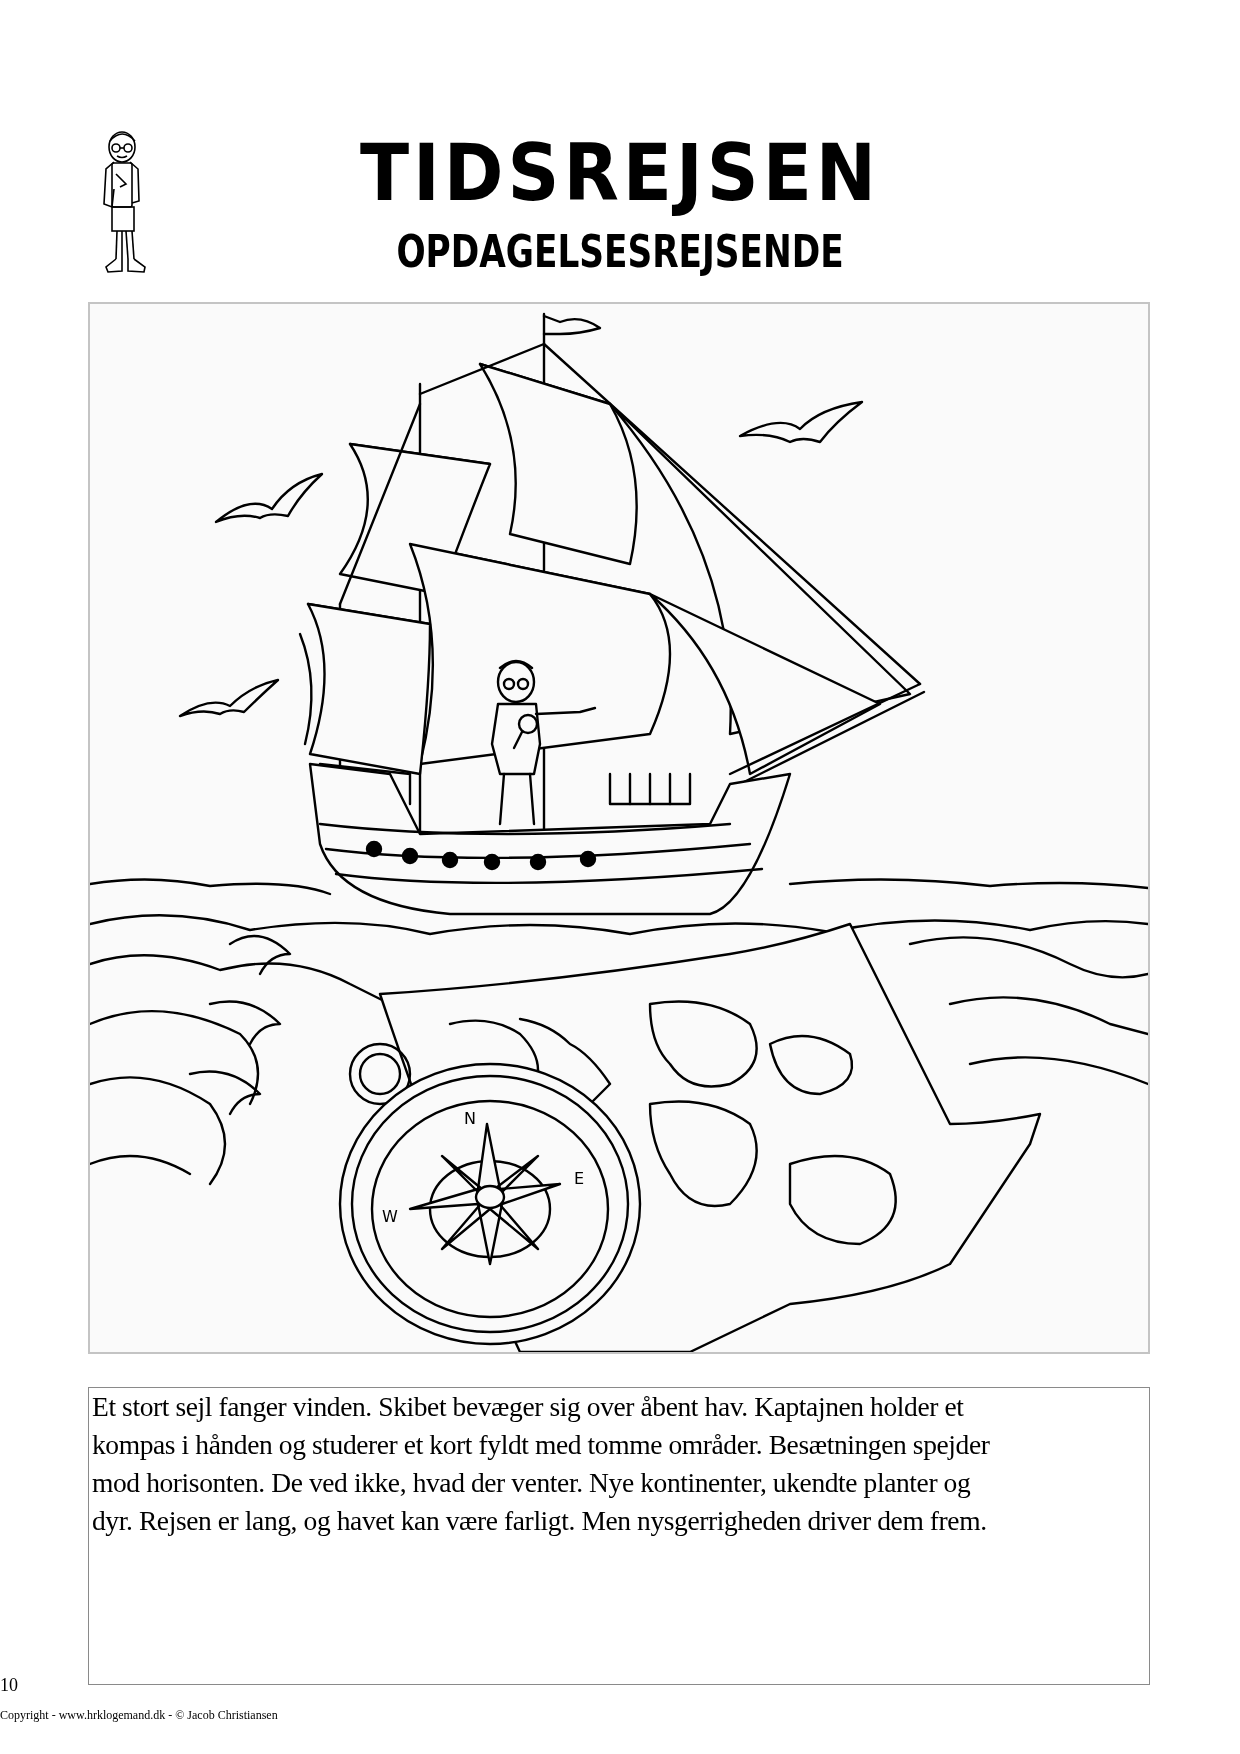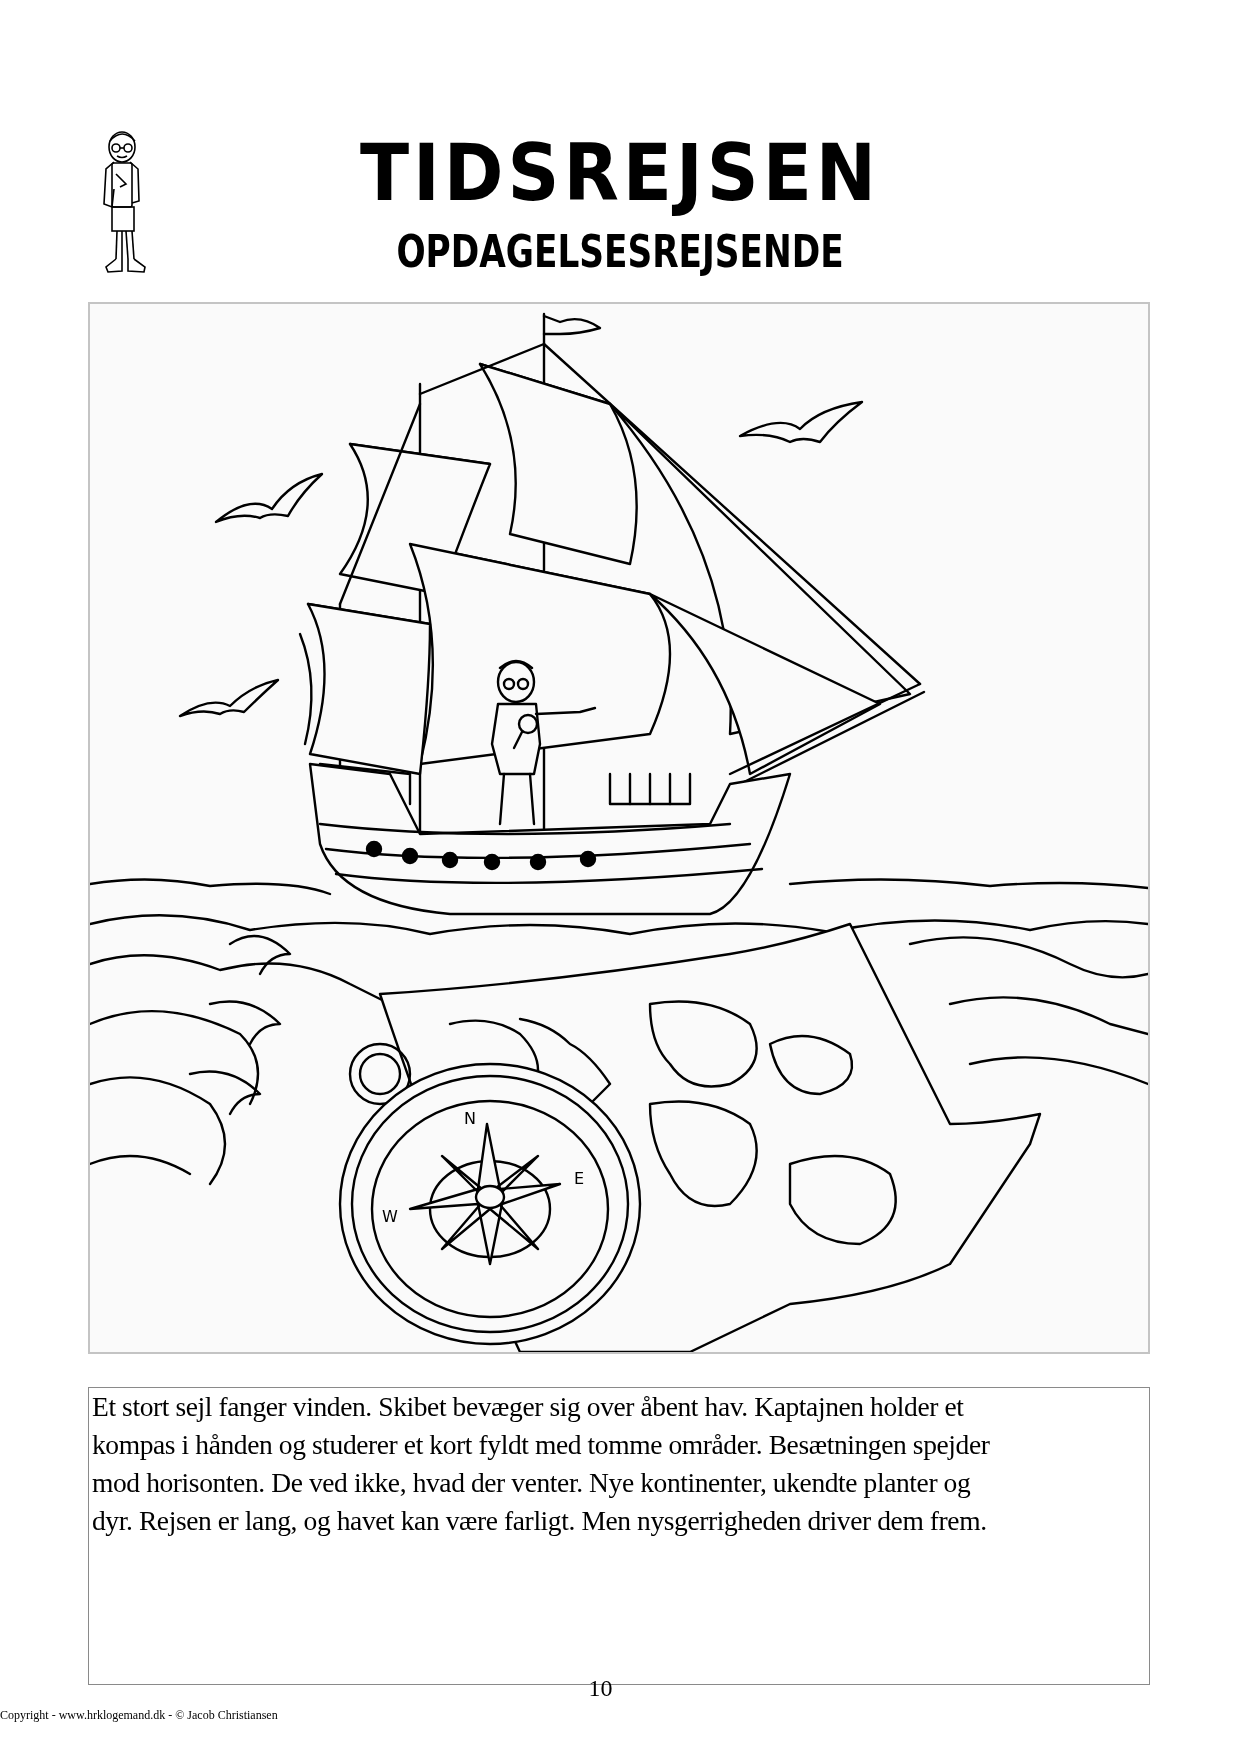--- a/index.html
+++ b/index.html
@@ -6,21 +6,21 @@
     body { width: 1240px; height: 1754px; position: relative; overflow: hidden; font-family: "Liberation Serif", serif; color: #000; }
     .header { position: absolute; left: 0; top: 0; width: 1240px; height: 290px; margin-top: 41px; }
     .mascot { position: absolute; left: 92px; top: 88px; width: 66px; height: 150px; }
     .title { position: absolute; left: 0; width: 1240px; text-align: center; top: 92px; font-family: "DejaVu Sans", sans-serif; font-weight: 900; font-size: 72px; letter-spacing: 4px; line-height: 80px; transform: scaleY(1.08); }
     .subtitle { position: absolute; left: 0; width: 1240px; text-align: center; top: 186px; font-family: "DejaVu Sans", sans-serif; font-weight: bold; font-size: 44px; letter-spacing: 0px; line-height: 50px; transform: scaleX(0.78); }
     .illustration { position: absolute; left: 88px; top: 302px; width: 1062px; height: 1052px; border: 2px solid #c4c4c4; background: #fafafa; box-sizing: border-box; overflow: hidden; }
     .illustration svg { display: block; }
     .textbox { position: absolute; left: 88px; top: 1368px; width: 1062px; height: 298px; border: 1px solid #8a8a8a; box-sizing: border-box; padding: 0 0 0 3px; margin-top: 19px; }
     .story { font-family: "Liberation Serif", serif; font-size: 27.5px; line-height: 38px; margin: 0; letter-spacing: -0.4px; }
     .question { font-family: "Liberation Serif", serif; font-size: 27.5px; line-height: 38px; margin: 38px 0 0 0; letter-spacing: -0.4px; }
-    .page-number { position: absolute; left: 0; width: 1201px; text-align: center; top: 1675px; font-size: 24px; }
+    .page-number { position: absolute; left: 0; width: 1201px; top: 1675px; font-size: 18px; }
     .copyright { position: absolute; left: 0; width: 1240px; text-align: left; top: 1708px; font-size: 12px; }
   </style>
 </head>
 <body>
 
 <div class="header">
   <div class="mascot">
     <svg width="66" height="150" viewBox="0 0 66 150" fill="none" stroke="#000" stroke-width="1.6">
       <ellipse cx="30" cy="18" rx="13" ry="15"></ellipse>
       <path d="M18 12 Q30 -2 43 12"></path>

